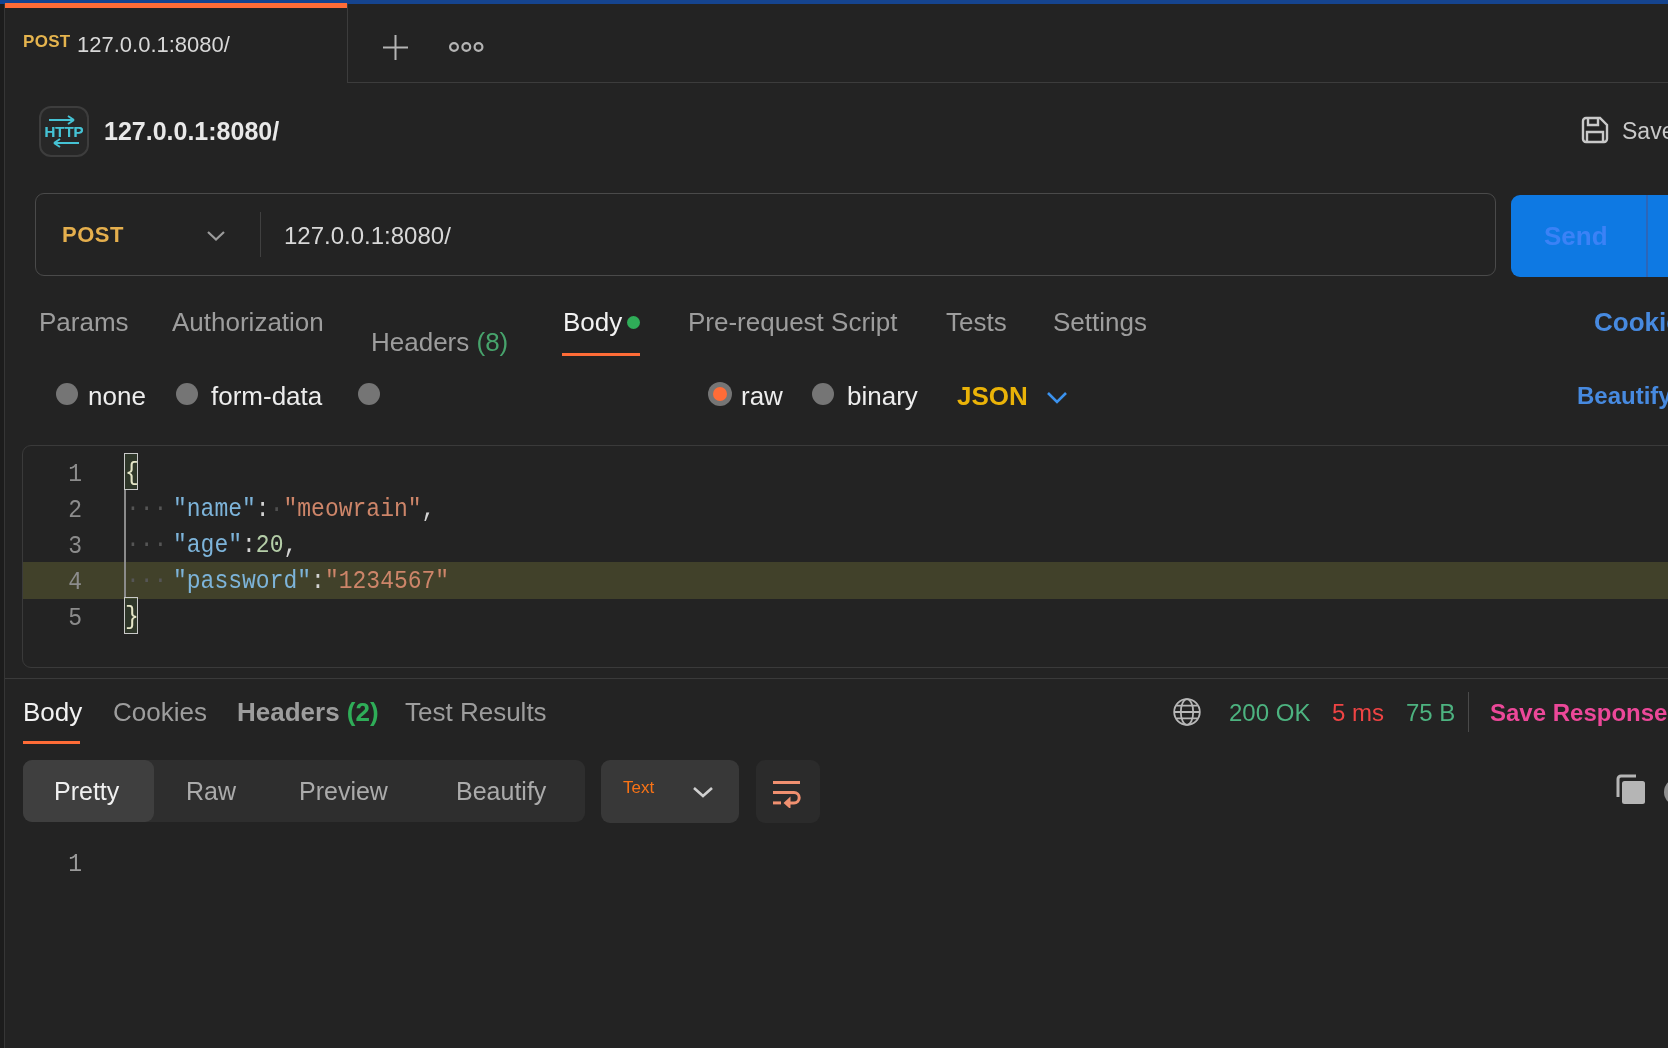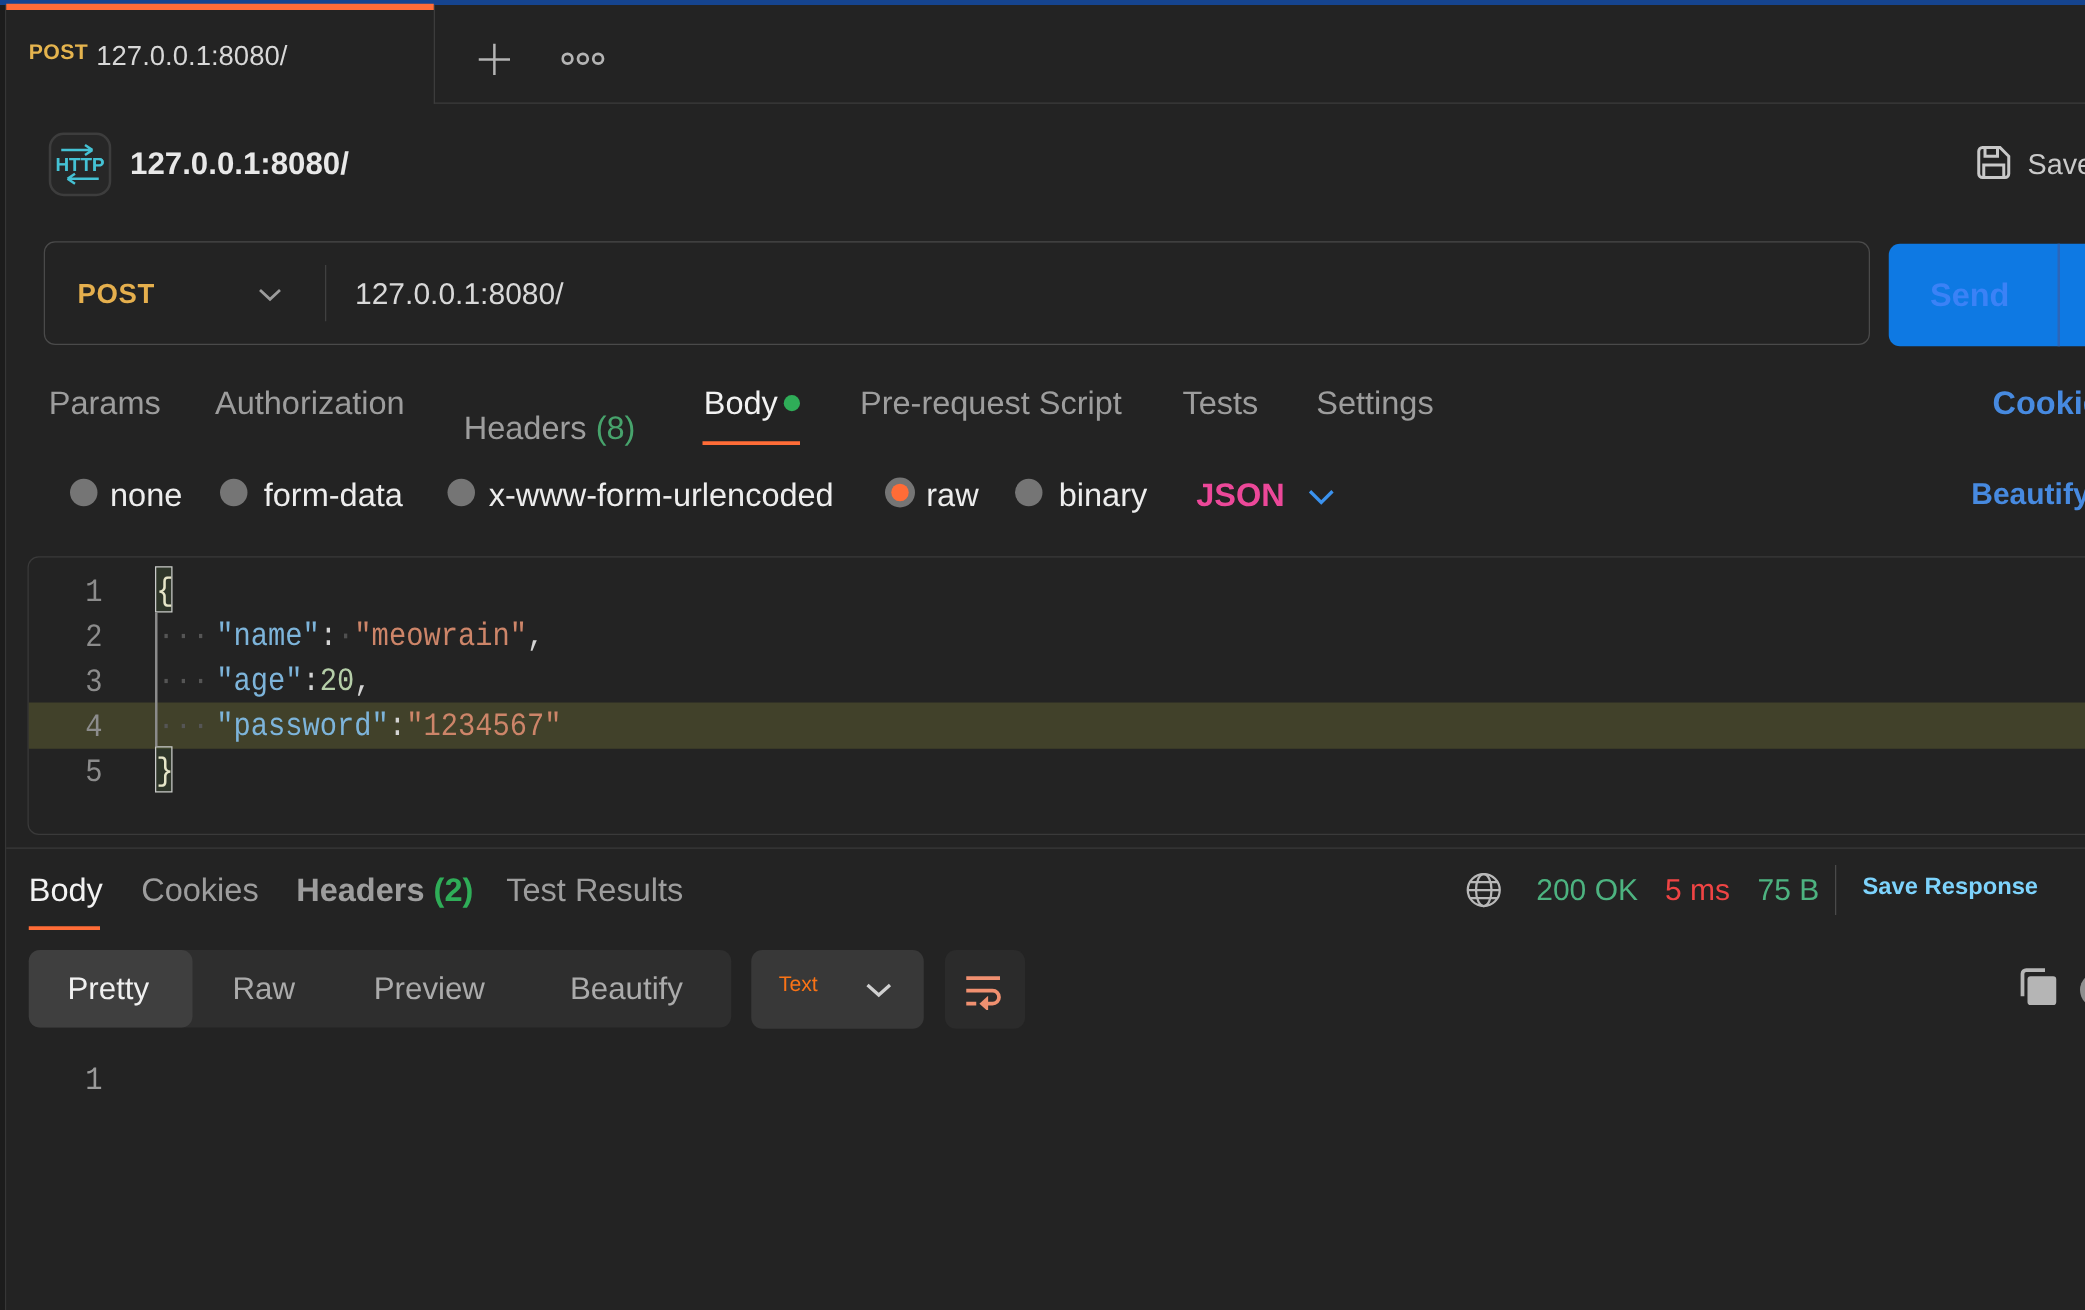--- a/index.html
+++ b/index.html
@@ -77,27 +77,26 @@
 </div>
 <div class="abs" style="left:627px;top:316px;width:13px;height:13px;border-radius:50%;background:#2fad58;"></div>
 <div class="abs" style="left:562px;top:353px;width:78px;height:3px;background:#ff6c37;"></div>
 
 <div class="abs" style="left:0;top:381px;width:1668px;height:30px;font-size:26px;color:#ededed;">
   <span class="abs" style="left:56px;top:2px;width:22px;height:22px;border-radius:50%;background:#757575;"></span>
   <span class="abs" style="left:88px;">none</span>
   <span class="abs" style="left:176px;top:2px;width:22px;height:22px;border-radius:50%;background:#757575;"></span>
   <span class="abs" style="left:211px;">form-data</span>
   <span class="abs" style="left:358px;top:2px;width:22px;height:22px;border-radius:50%;background:#757575;"></span>
-  <span class="abs" style="left:391px;">x-www-form-urlencoded</span>
   <span class="abs" style="left:708px;top:1px;width:24px;height:24px;border-radius:50%;background:#757575;"></span>
   <span class="abs" style="left:713px;top:6px;width:14px;height:14px;border-radius:50%;background:#ff6c37;"></span>
   <span class="abs" style="left:741px;">raw</span>
   <span class="abs" style="left:812px;top:2px;width:22px;height:22px;border-radius:50%;background:#757575;"></span>
   <span class="abs" style="left:847px;">binary</span>
-  <span class="abs" style="left:957px;color:#ec4899;font-weight:700;">JSON</span>
+  <span class="abs" style="left:957px;color:#eab308;font-weight:700;">JSON</span>
 </div>
 <svg class="abs" style="left:1044px;top:389px;" width="26" height="18" viewBox="0 0 26 18">
   <path d="M4 4 l9 9 9-9" stroke="#3b92ee" stroke-width="2.6" fill="none"></path>
 </svg>
 <div class="abs" style="left:1577px;top:382px;font-size:24px;color:#478ae0;font-weight:600;">Beautify</div>
 
 <div class="abs" style="left:22px;top:445px;width:1700px;height:223px;border:1px solid #3a3a3a;border-radius:9px;"></div>
 
 <div class="abs" style="left:23px;top:562px;width:1645px;height:37px;background:#41412a;"></div>
 
@@ -131,21 +130,21 @@
 
 <svg class="abs" style="left:1172px;top:697px;" width="30" height="30" viewBox="0 0 30 30">
   <circle cx="15" cy="15" r="12.8" stroke="#b8b8b8" stroke-width="1.8" fill="none"></circle>
   <ellipse cx="15" cy="15" rx="6.2" ry="12.8" stroke="#b8b8b8" stroke-width="1.8" fill="none"></ellipse>
   <path d="M2.2 15 H27.8 M4.2 8.6 H25.8 M4.2 21.4 H25.8" stroke="#b8b8b8" stroke-width="1.8" fill="none"></path>
 </svg>
 <div class="abs" style="left:1229px;top:699px;font-size:24px;color:#4db380;">200 OK</div>
 <div class="abs" style="left:1332px;top:699px;font-size:24px;color:#ef4444;">5 ms</div>
 <div class="abs" style="left:1406px;top:699px;font-size:24px;color:#4db380;">75 B</div>
 <div class="abs" style="left:1468px;top:692px;width:1px;height:40px;background:#4a4a4a;"></div>
-<div class="abs" style="left:1490px;top:699px;font-size:19px;font-weight:600;color:#7dd3fc;">Save Response</div>
+<div class="abs" style="left:1490px;top:699px;font-size:24px;font-weight:600;color:#ec4899;">Save Response</div>
 
 <div class="abs" style="left:23px;top:760px;width:562px;height:62px;background:#2e2e2e;border-radius:9px;"></div>
 <div class="abs" style="left:23px;top:760px;width:131px;height:62px;background:#3f3f3f;border-radius:9px;"></div>
 <div class="abs" style="left:54px;top:777px;font-size:25px;color:#f0f0f0;">Pretty</div>
 <div class="abs" style="left:186px;top:777px;font-size:25px;color:#ababab;">Raw</div>
 <div class="abs" style="left:299px;top:777px;font-size:25px;color:#ababab;">Preview</div>
 <div class="abs" style="left:456px;top:777px;font-size:25px;color:#ababab;">Beautify</div>
 
 <div class="abs" style="left:601px;top:760px;width:138px;height:63px;background:#383838;border-radius:9px;"></div>
 <div class="abs" style="left:623px;top:778px;font-size:17px;font-weight:400;color:#f97316;">Text</div>

